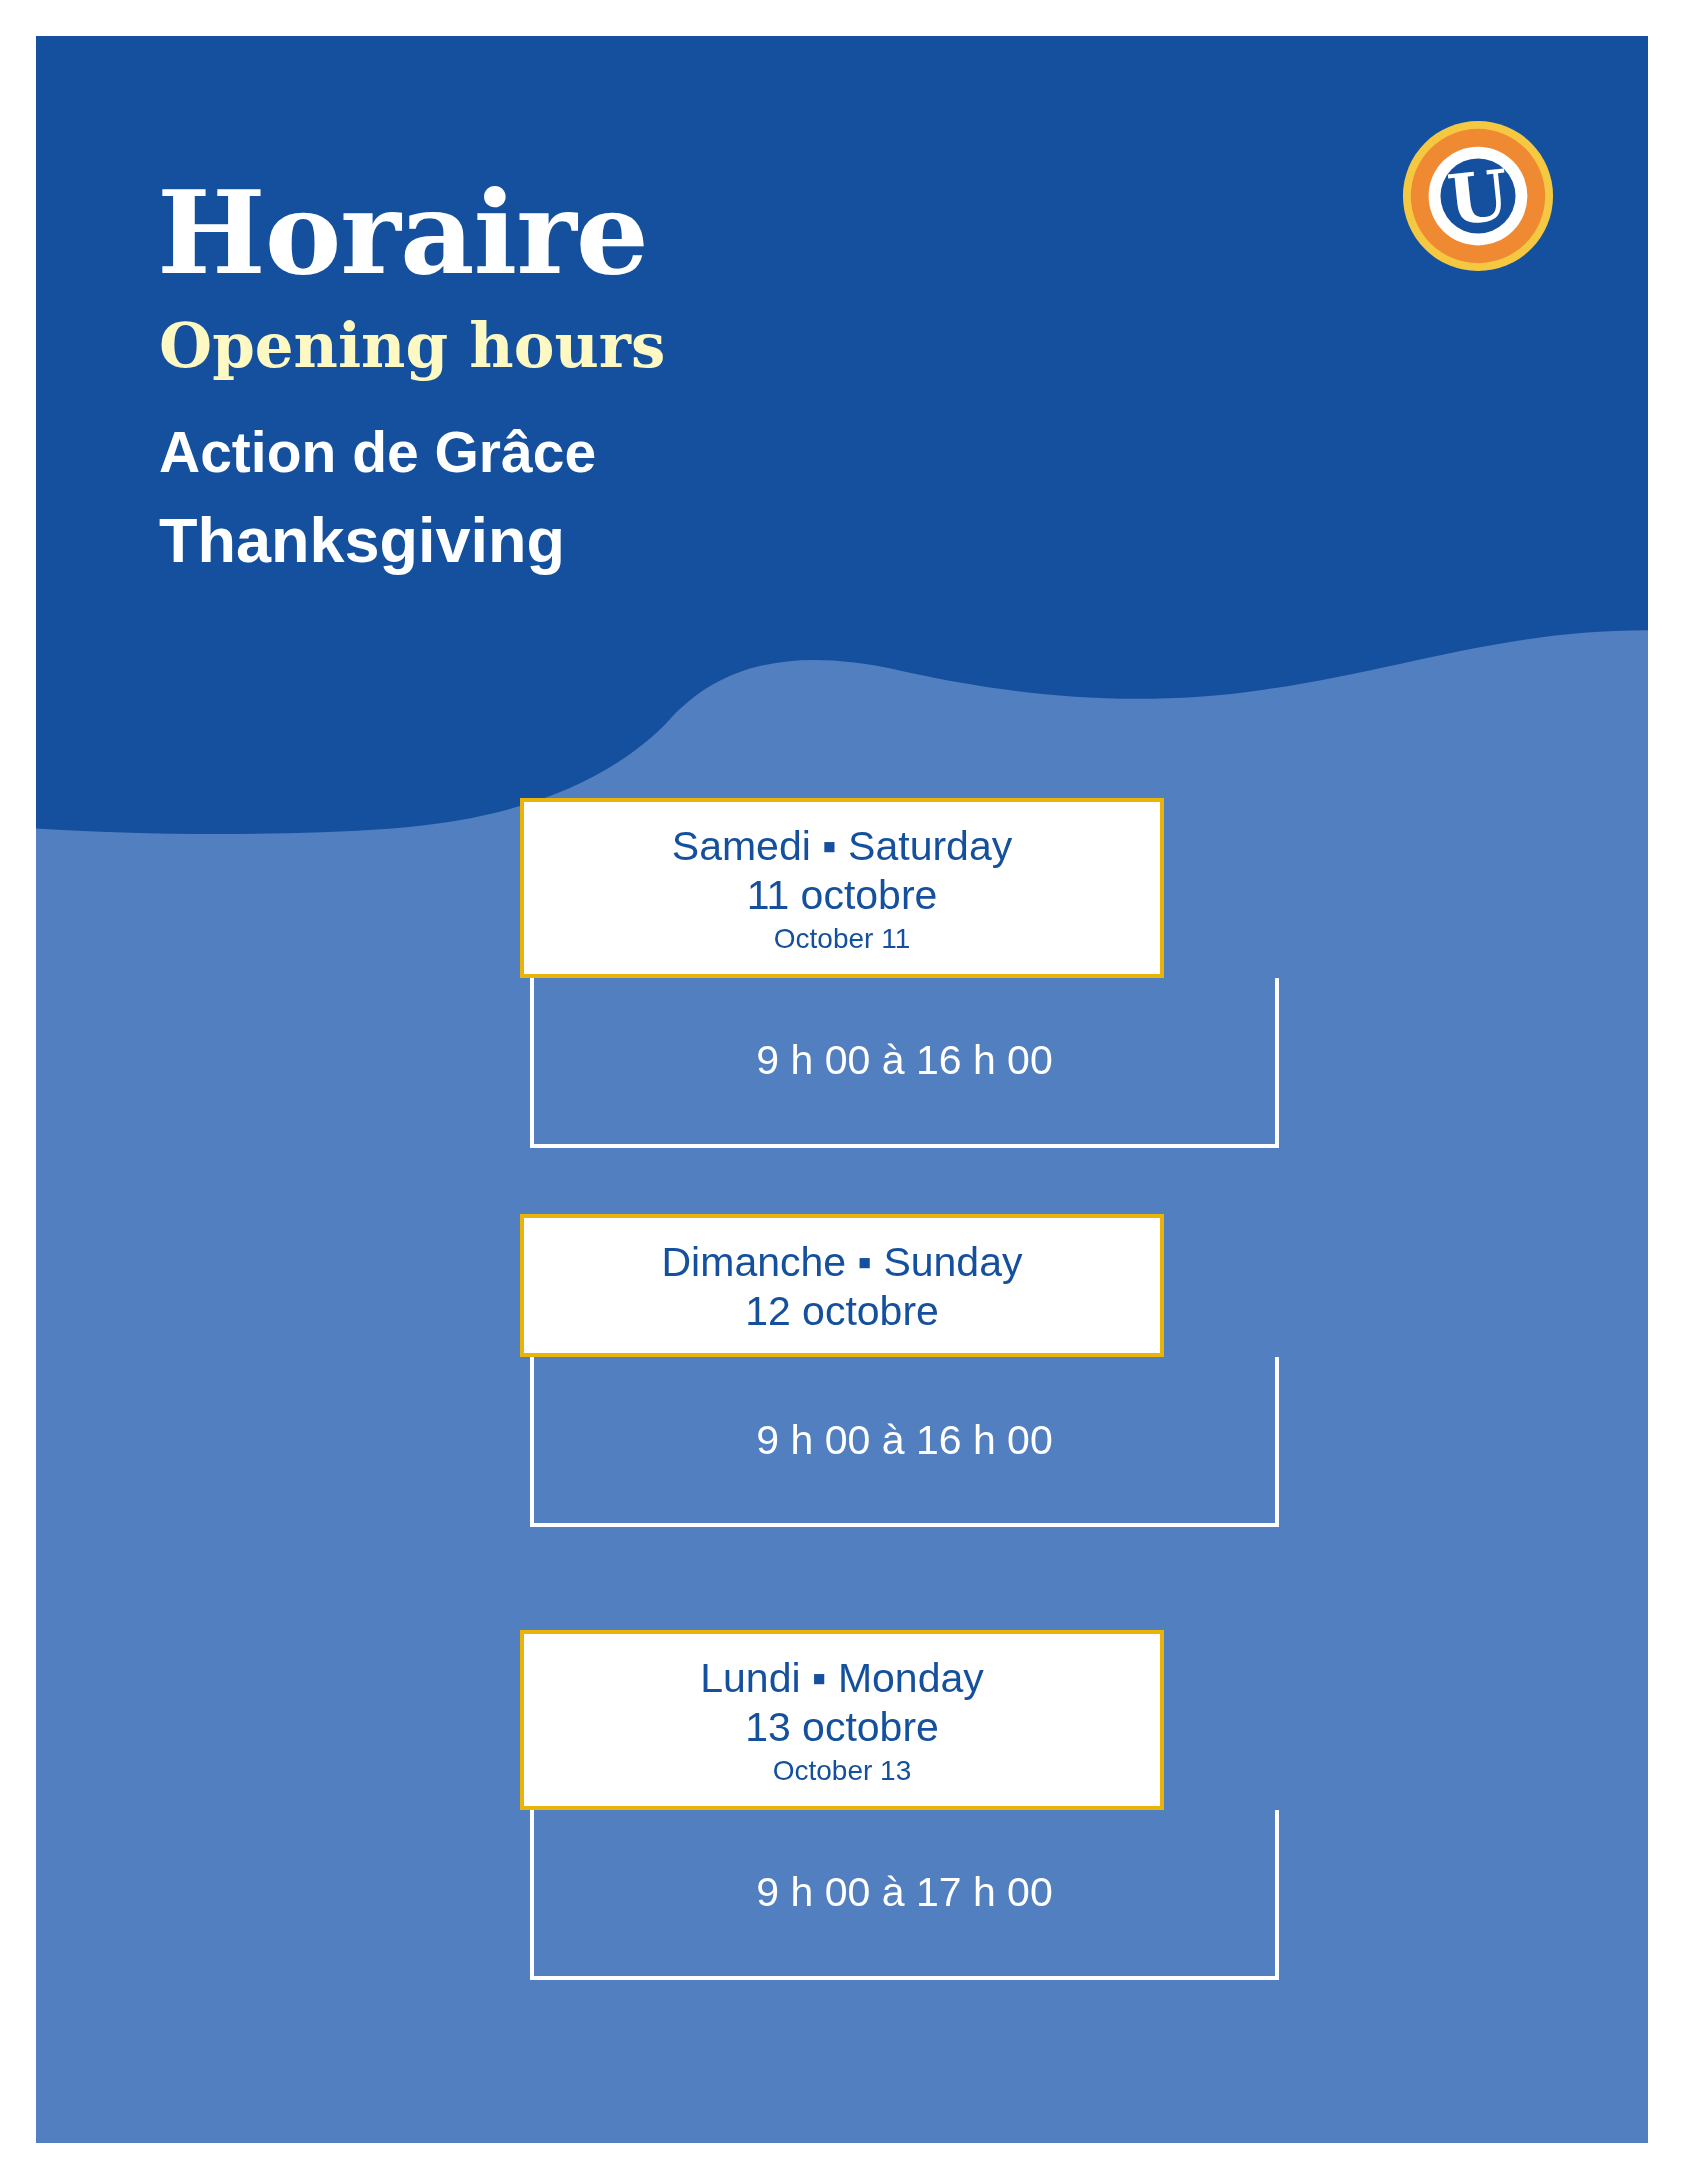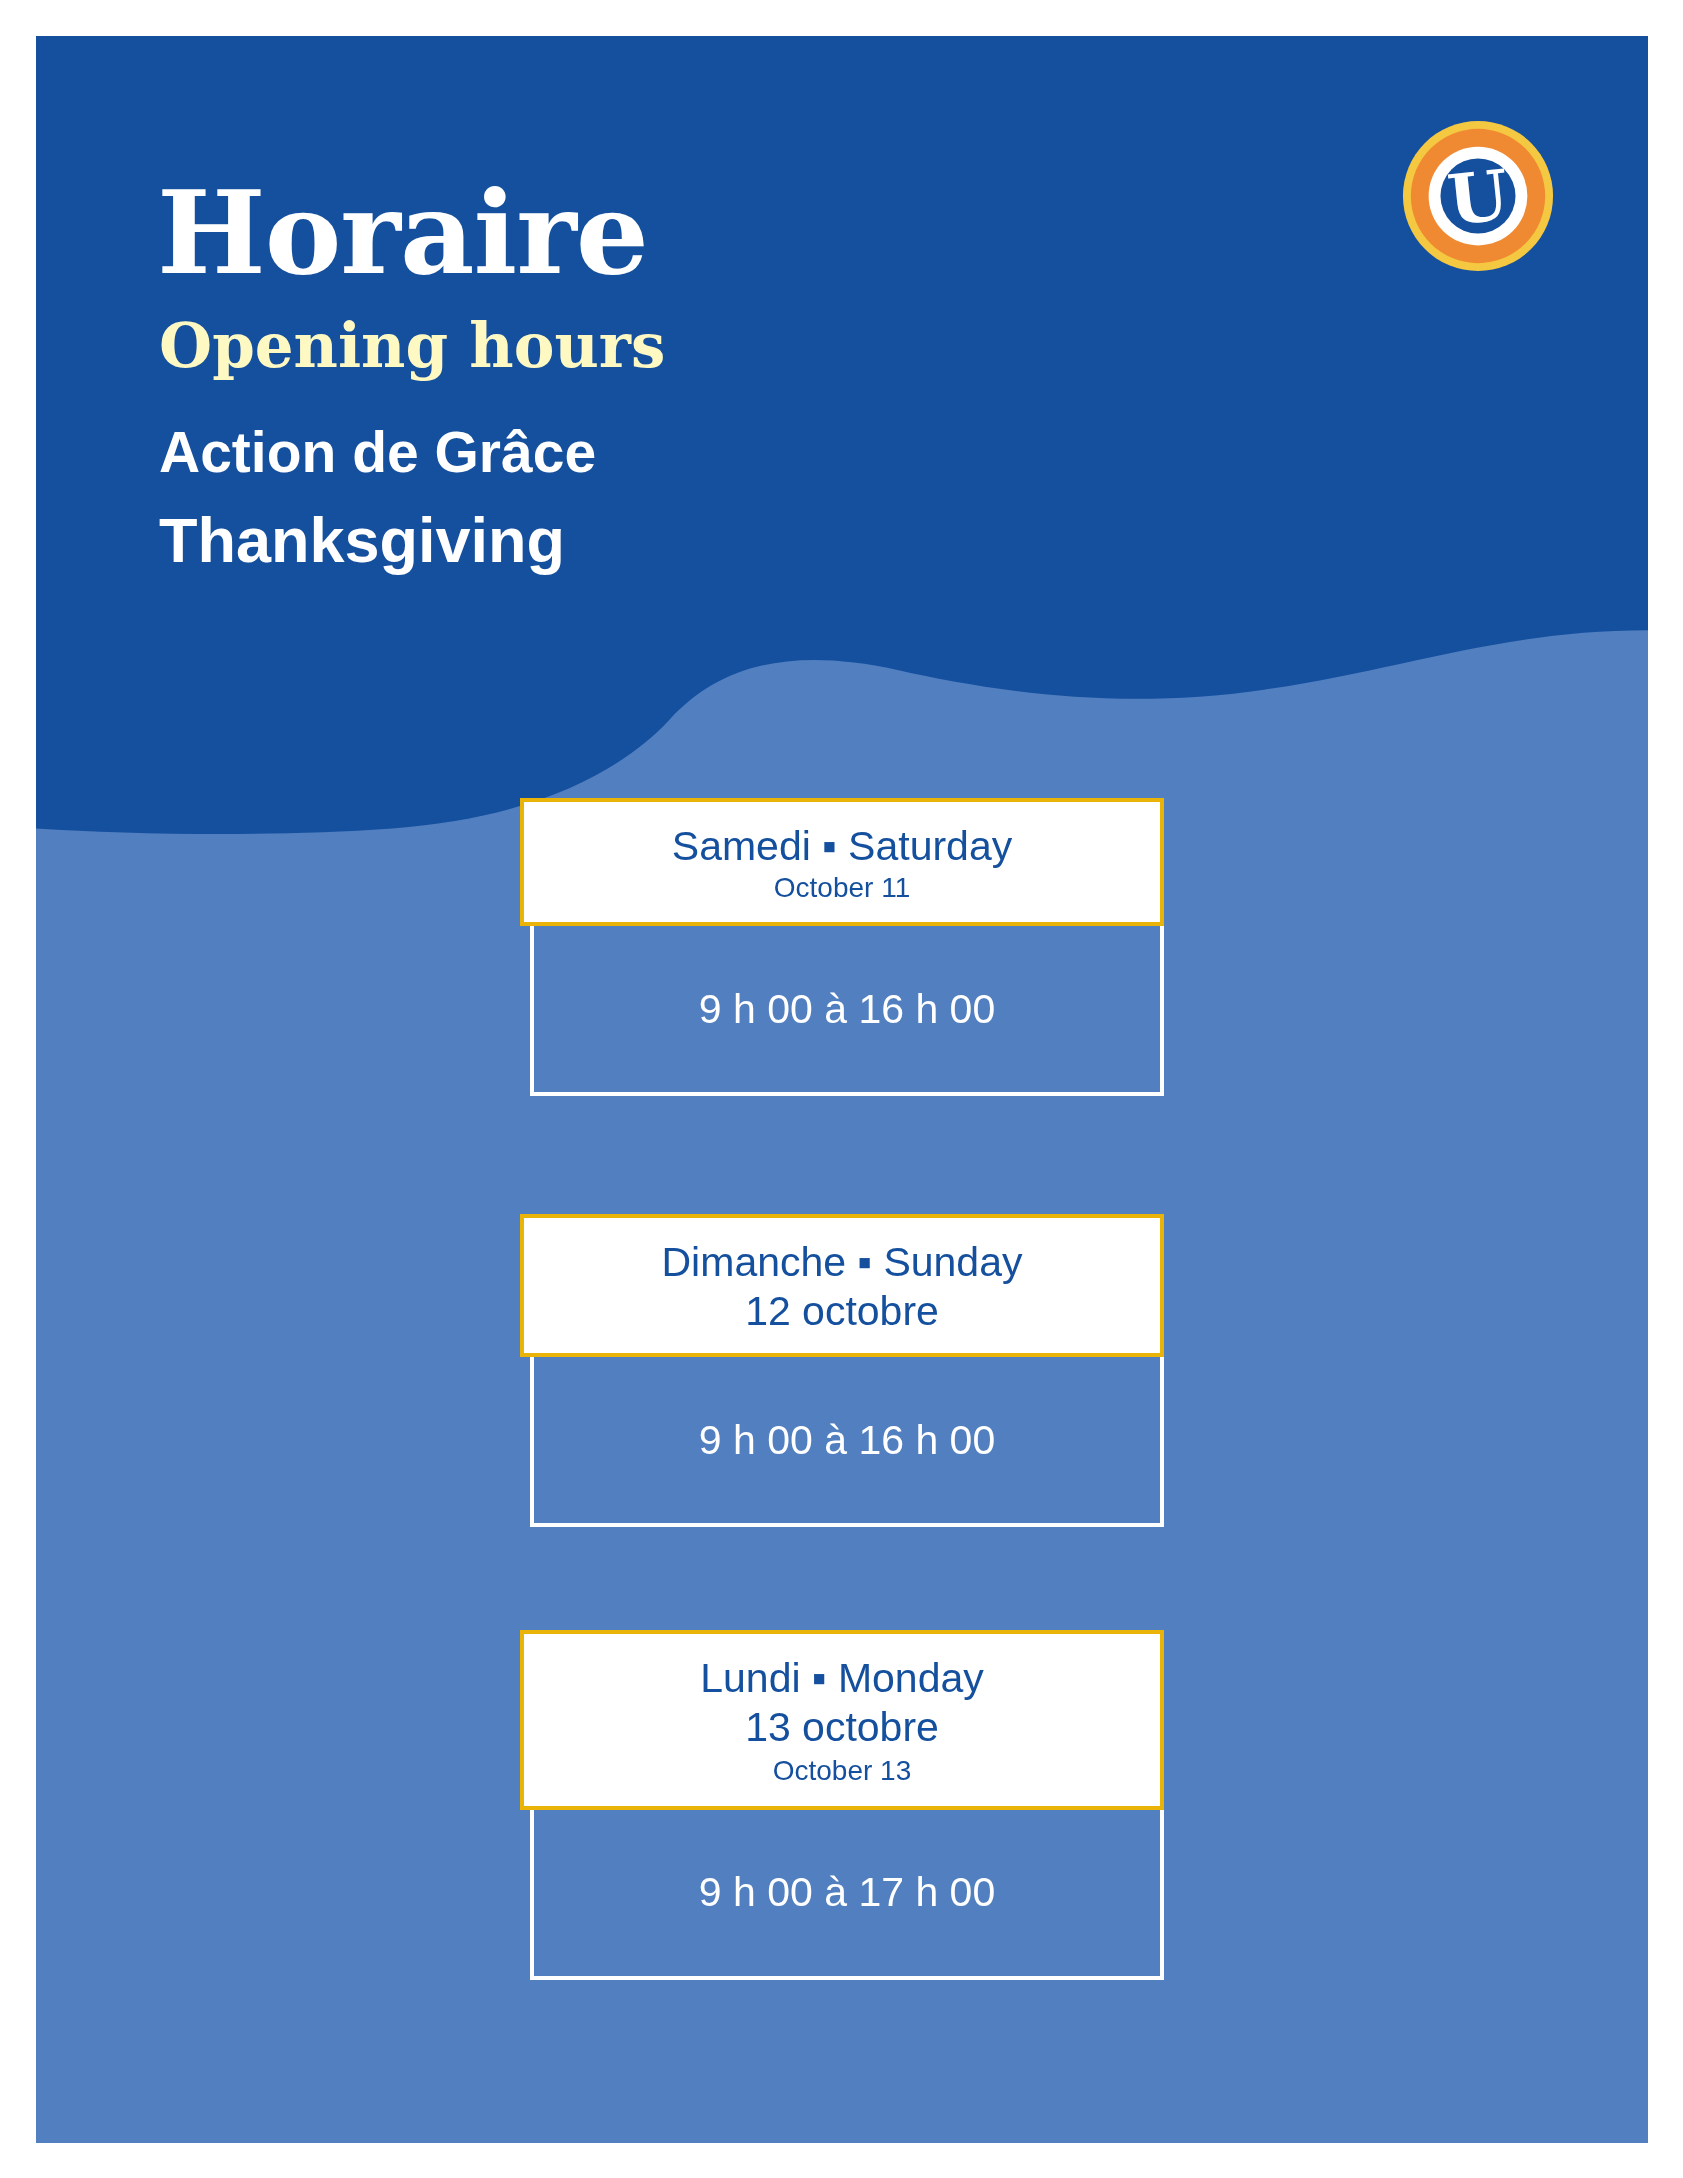--- a/index.html
+++ b/index.html
@@ -140,21 +140,21 @@
     font-weight: normal;
     line-height: 1.3;
     font-family: "Liberation Sans", sans-serif;
   }
 
   .card-hours {
     background: #527fc0;
     border: 4px solid #ffffff;
     border-top: none;
     margin: 0 0 0 10px;
-    width: 634px;
+    width: 749px;
     box-sizing: border-box;
     height: 170px;
     display: flex;
     align-items: center;
     justify-content: center;
     color: #ffffff;
     font-size: 41px;
     font-family: "Liberation Sans", sans-serif;
   }
 </style>
@@ -180,20 +180,21 @@
       <circle cx="80" cy="80" r="38" fill="#15509e"></circle>
       <text x="80" y="106" text-anchor="middle" font-family="DejaVu Serif, Liberation Serif, serif" font-size="70" font-weight="bold" fill="#ffffff" transform="rotate(-6 80 80)">U</text>
     </svg>
   </div>
 
   <div class="cards">
 
     <div class="card" style="top:762px;">
       <div class="card-head">
         <div class="card-day">Samedi ▪ Saturday</div>
+        <div class="card-date-fr">11 octobre</div>
         <div class="card-date-en">October 11</div>
       </div>
       <div class="card-hours">9 h 00 à 16 h 00</div>
     </div>
 
     <div class="card" style="top:1178px;">
       <div class="card-head">
         <div class="card-day">Dimanche ▪ Sunday</div>
         <div class="card-date-fr">12 octobre</div>
       </div>

